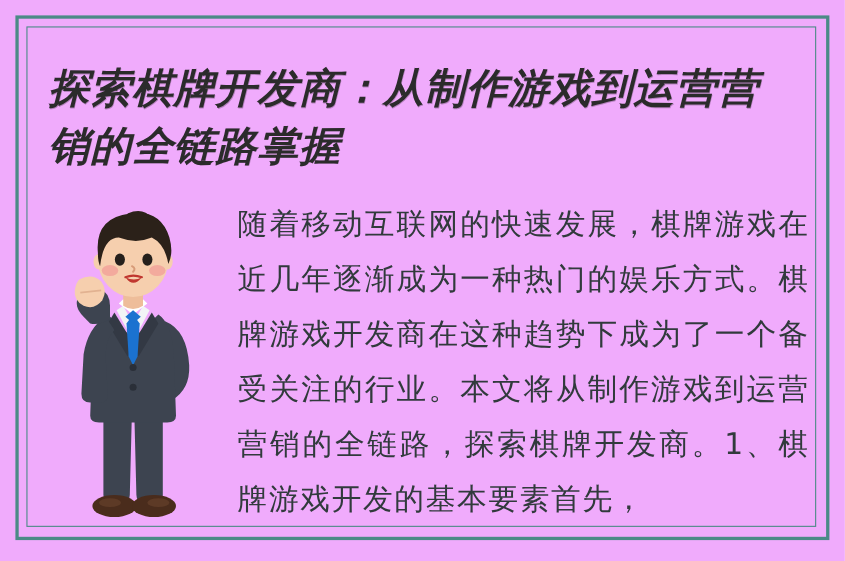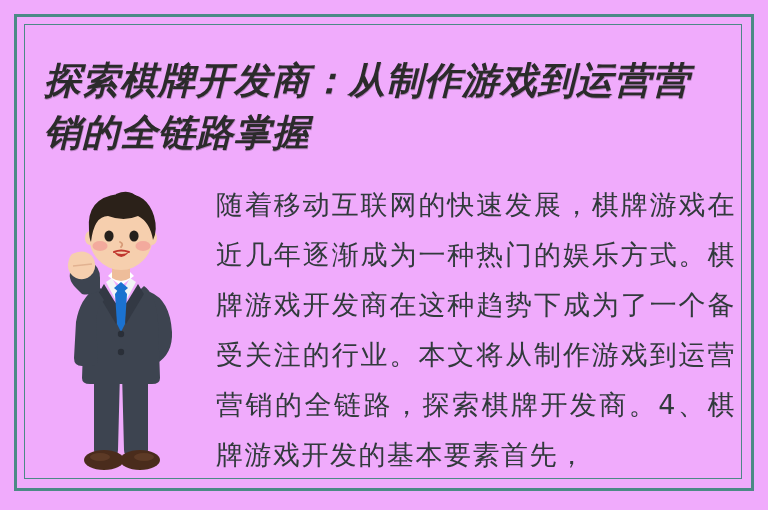--- a/index.html
+++ b/index.html
@@ -142,15 +142,15 @@
       <ellipse cx="54" cy="64" rx="7.5" ry="5" fill="#f2a39a" opacity="0.85"></ellipse>
       <ellipse cx="97" cy="64" rx="7.5" ry="5" fill="#f2a39a" opacity="0.85"></ellipse>
 
       <path d="M74 60 Q78 62 75 65" stroke="#d79b78" stroke-width="1.8" fill="none" stroke-linecap="round"></path>
 
       <path d="M68 70 Q75 80 83 70 Q76 74 68 70 Z" fill="#c0372f"></path>
       <path d="M68 70 Q75 67 83 70" stroke="#c0372f" stroke-width="2" fill="none" stroke-linecap="round"></path>
     </svg>
   </div>
 
-  <div class="body-text">随着移动互联网的快速发展，棋牌游戏在近几年逐渐成为一种热门的娱乐方式。棋牌游戏开发商在这种趋势下成为了一个备受关注的行业。本文将从制作游戏到运营营销的全链路，探索棋牌开发商。4、棋牌游戏开发的基本要素首先，</div>
+  <div class="body-text">随着移动互联网的快速发展，棋牌游戏在近几年逐渐成为一种热门的娱乐方式。棋牌游戏开发商在这种趋势下成为了一个备受关注的行业。本文将从制作游戏到运营营销的全链路，探索棋牌开发商。1、棋牌游戏开发的基本要素首先，</div>
 
 </div>
 
 </body></html>

